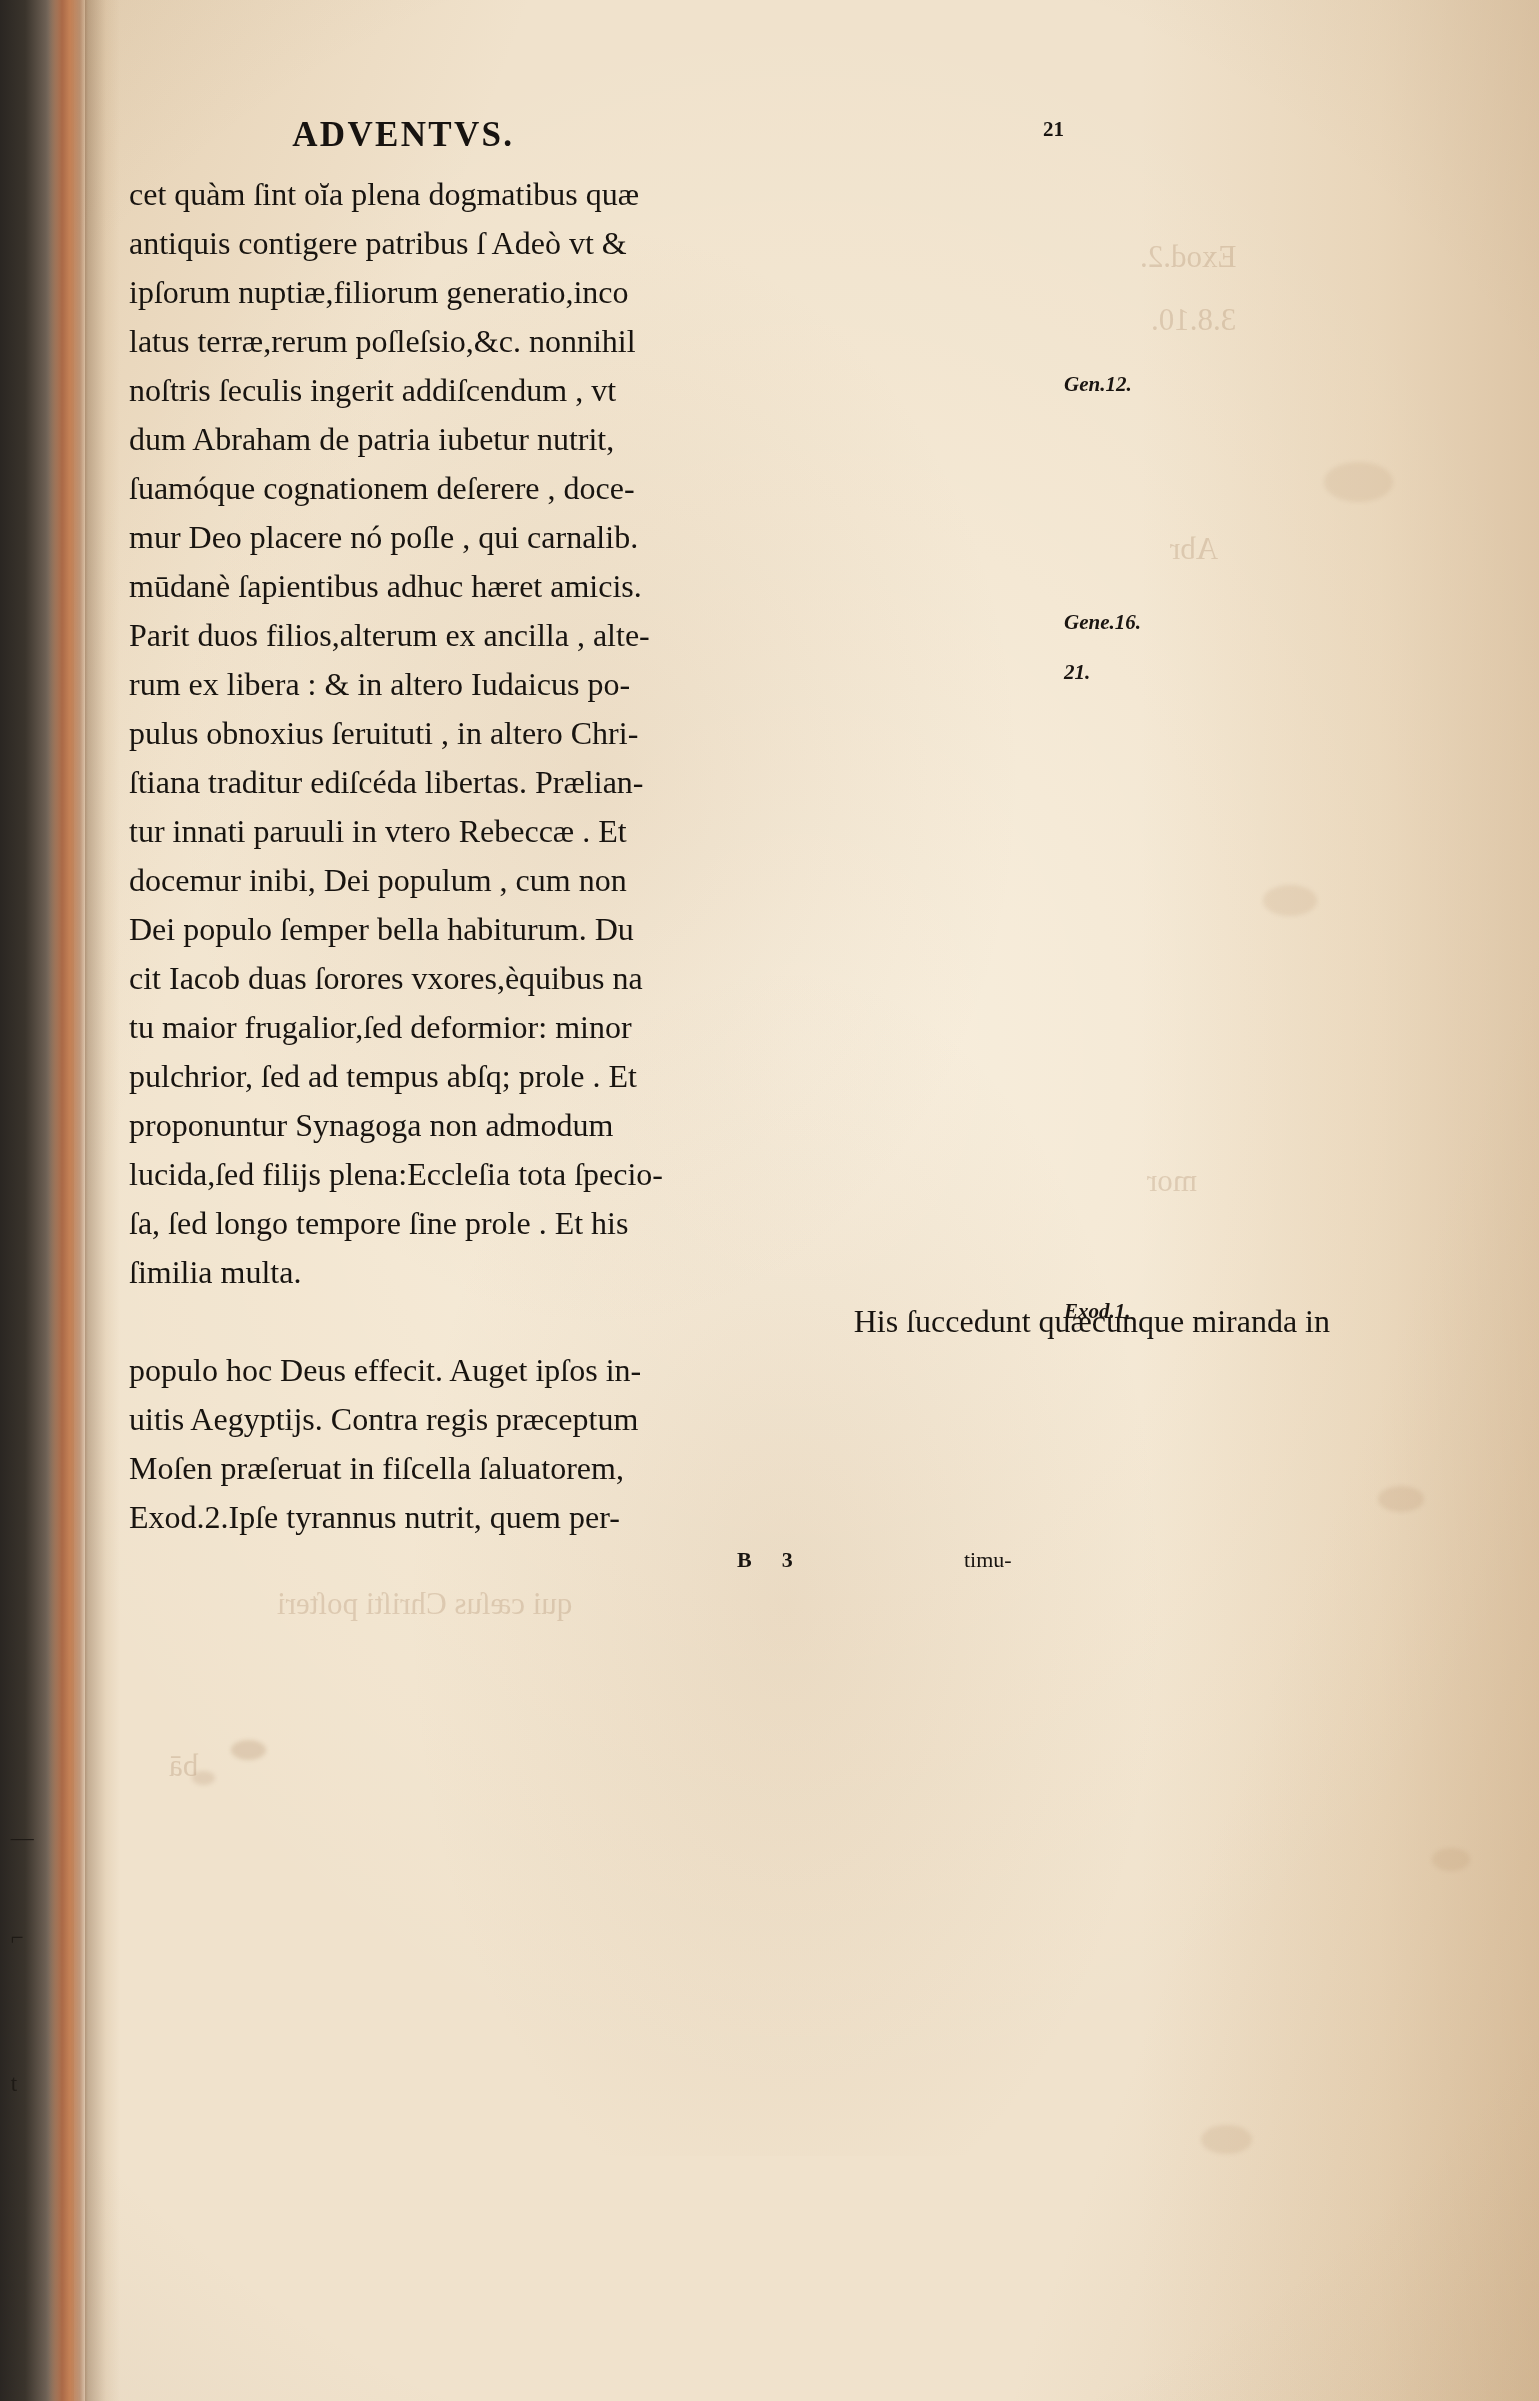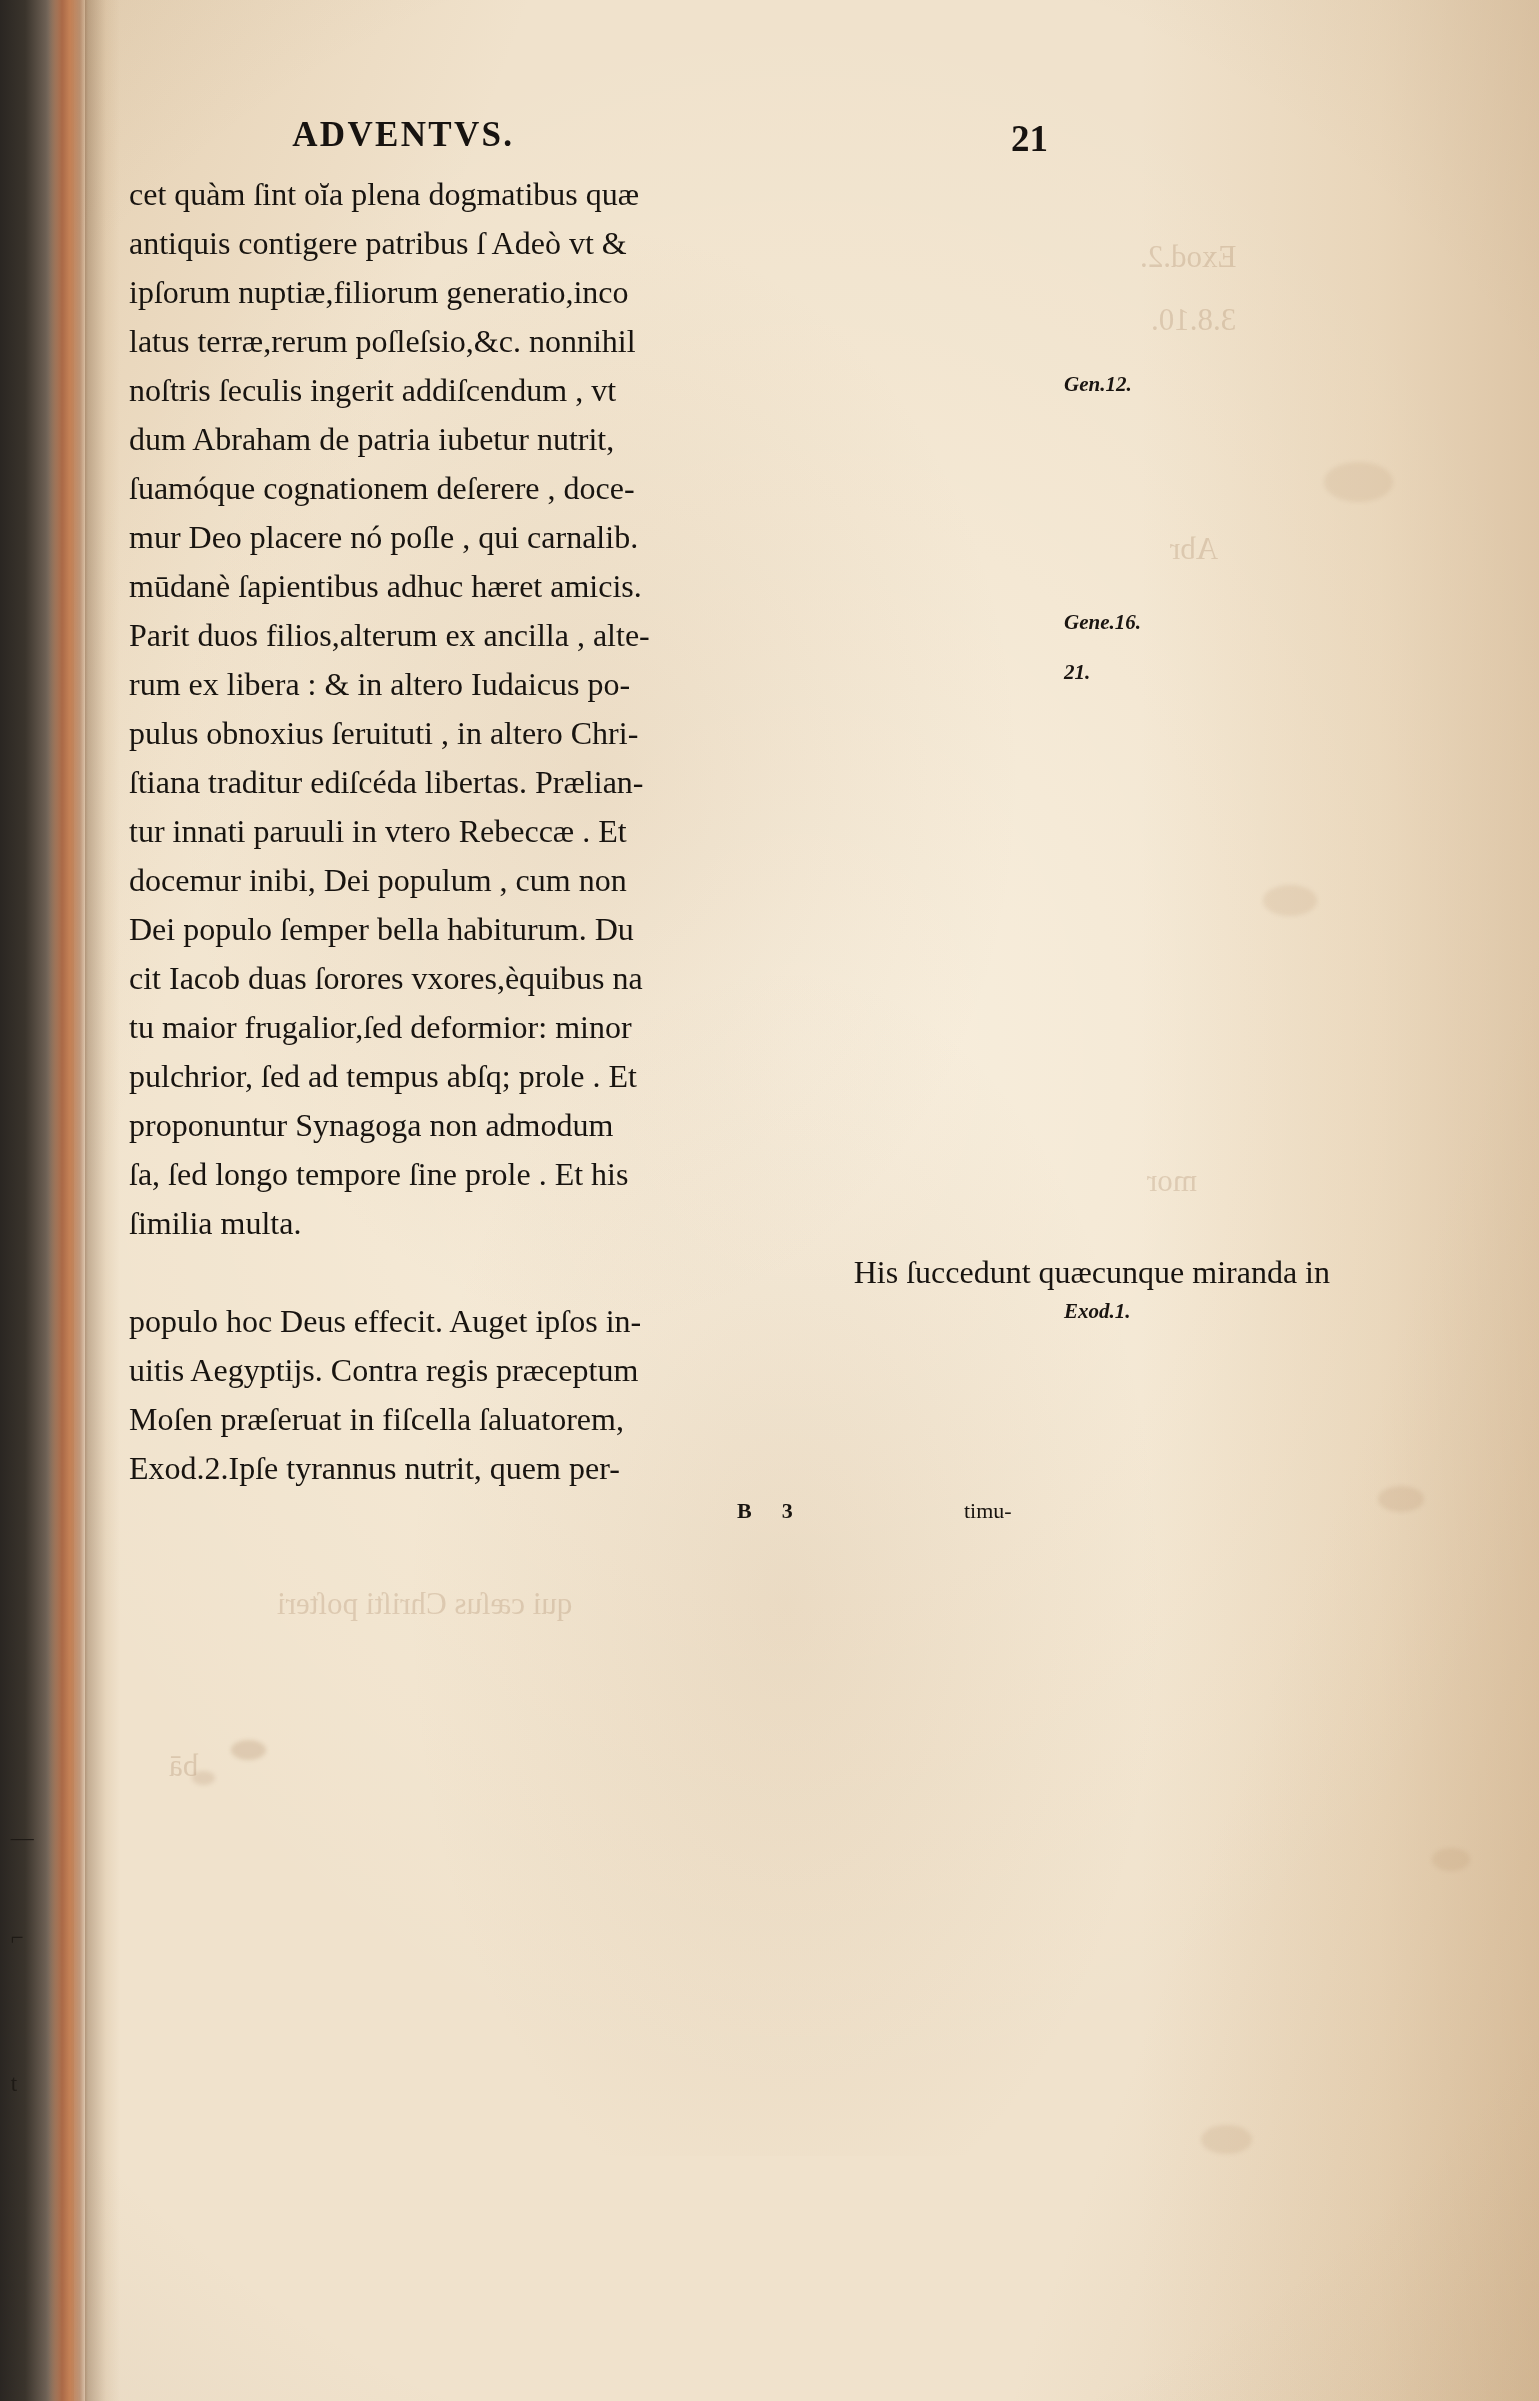--- a/index.html
+++ b/index.html
@@ -102,25 +102,25 @@
     left: 12.3px;
     top: 0;
     font-family: "Liberation Serif", serif;
     font-weight: bold;
     font-size: 35px;
     letter-spacing: 2.3px;
     color: #171310;
   }
   #folio {
     position: absolute;
-    right: 141px;
+    right: 125px;
     top: 1.5px;
     font-family: "Liberation Serif", serif;
     font-weight: bold;
-    font-size: 37px;
+    font-size: 21px;
     color: #171310;
   }
   
   .ghost {
     position: absolute;
     color: rgba(120,88,58,0.26);
     font-family: "Liberation Serif", serif;
     font-weight: bold;
     pointer-events: none;
   }
@@ -240,20 +240,21 @@
         <div class="line"><span class="txt">rum ex libera : &amp; in altero Iudaicus po-</span></div>
         <div class="line"><span class="txt">pulus obnoxius ſeruituti , in altero Chri-</span></div>
         <div class="line"><span class="txt">ſtiana traditur ediſcéda libertas. Prælian-</span></div>
         <div class="line"><span class="txt">tur innati paruuli in vtero Rebeccæ . Et</span></div>
         <div class="line"><span class="txt">docemur inibi, Dei populum , cum non</span></div>
         <div class="line"><span class="txt">Dei populo ſemper bella habiturum. Du</span></div>
         <div class="line"><span class="txt">cit Iacob duas ſorores vxores,èquibus na</span></div>
         <div class="line"><span class="txt">tu maior frugalior,ſed deformior: minor</span></div>
         <div class="line"><span class="txt">pulchrior, ſed ad tempus abſq; prole . Et</span></div>
         <div class="line"><span class="txt">proponuntur Synagoga non admodum</span></div>
+        <div class="line"><span class="txt">lucida,ſed filijs plena:Eccleſia tota ſpecio-</span></div>
         <div class="line"><span class="txt">ſa, ſed longo tempore ſine prole . Et his</span></div>
         <div class="line"><span class="txt">ſimilia multa.</span></div>
         <div class="line indent"><span class="txt">His ſuccedunt quæcunque miranda in</span></div>
         <div class="line"><span class="txt">populo hoc Deus effecit. Auget ipſos in-</span></div>
         <div class="line"><span class="txt">uitis Aegyptijs. Contra regis præceptum</span></div>
         <div class="line"><span class="txt">Moſen præſeruat in fiſcella ſaluatorem,</span></div>
         <div class="line"><span class="txt">Exod.2.Ipſe tyrannus nutrit, quem per-</span></div>
         <div class="margin-note" style="left: 935px; top: 202px;">Gen.12.</div>
         <div class="margin-note" style="left: 935px; top: 440px;">Gene.16.</div>
         <div class="margin-note" style="left: 935px; top: 490px;">21.</div>

